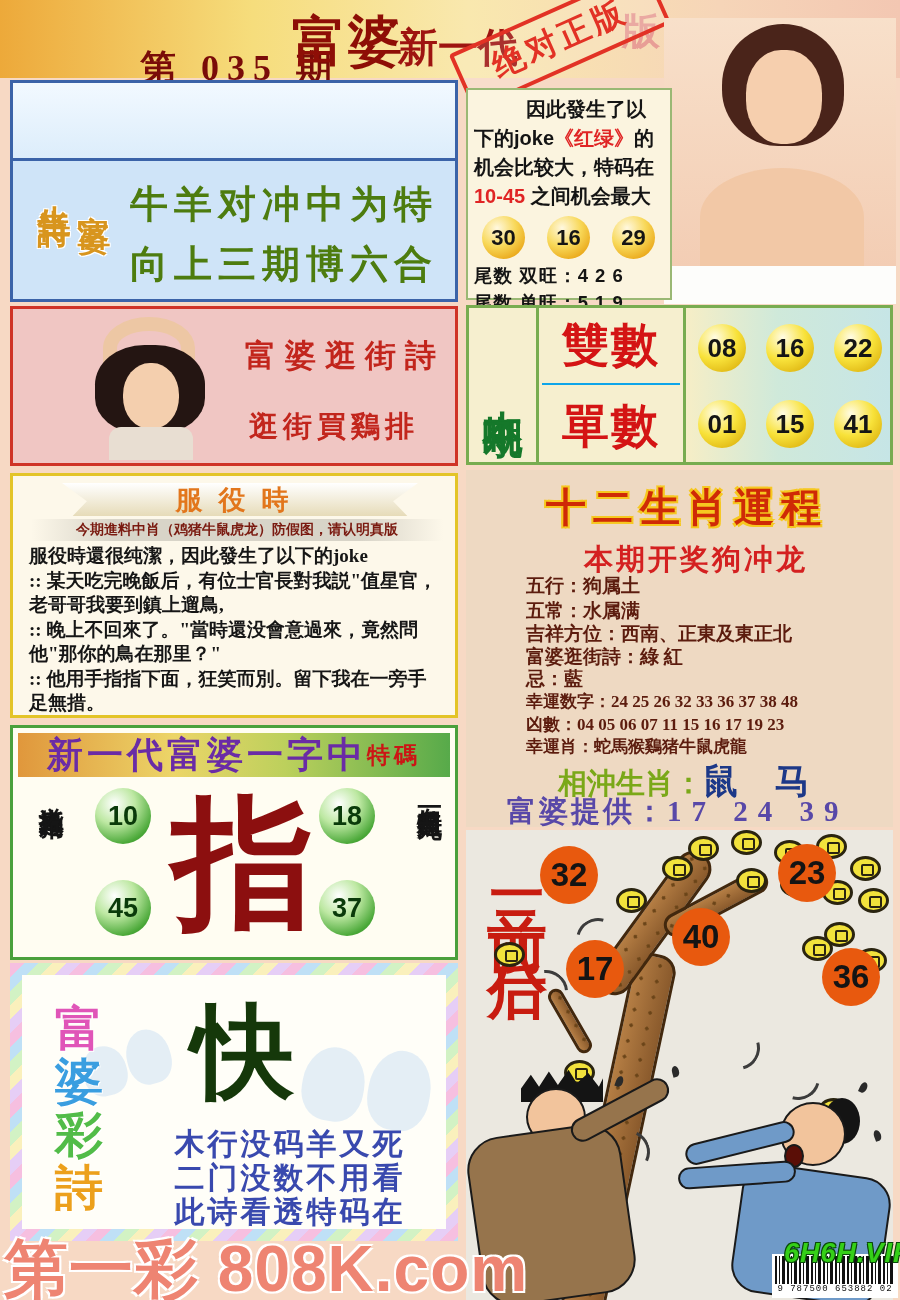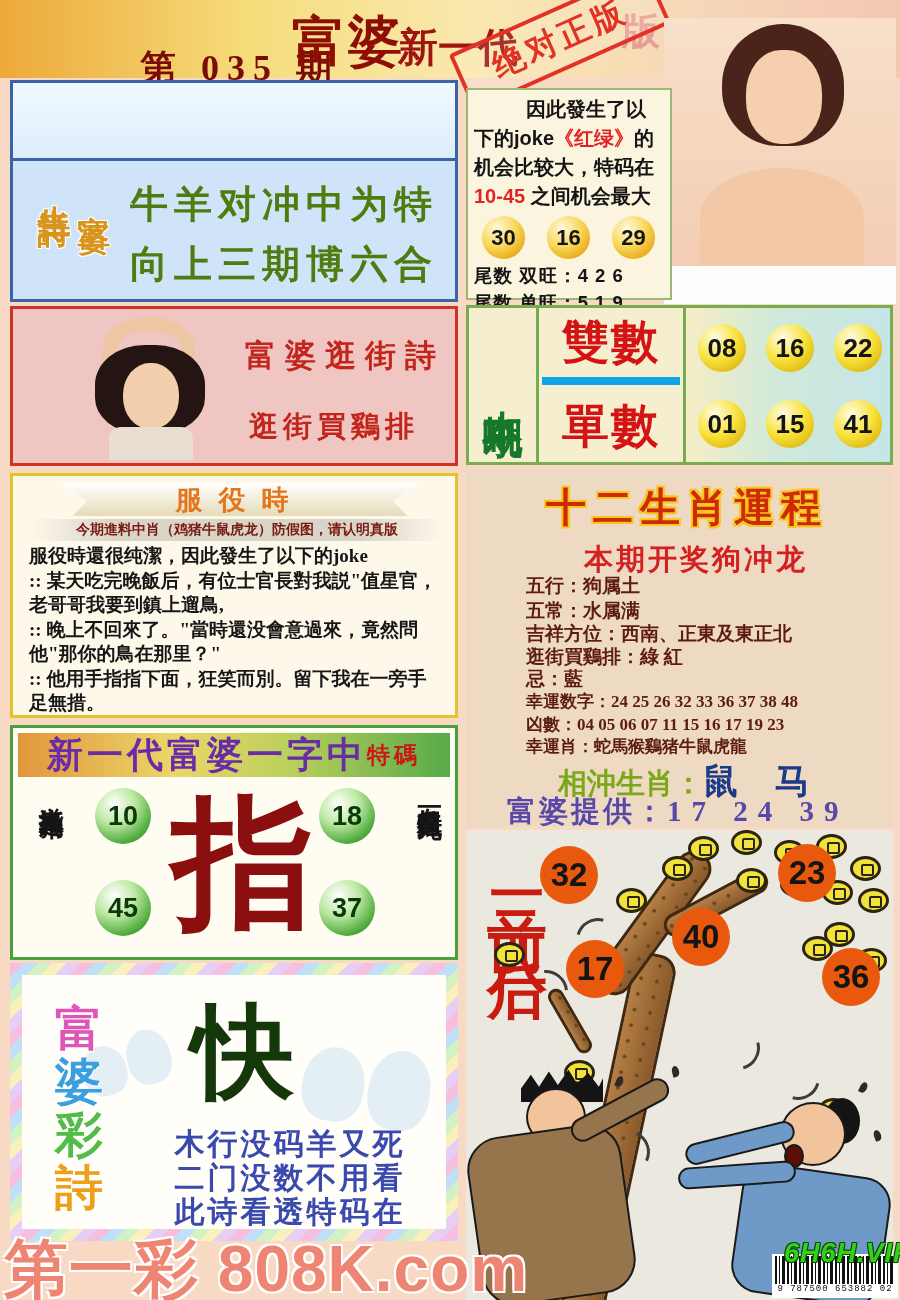--- a/index.html
+++ b/index.html
@@ -227,21 +227,21 @@
       <div class="pball">29</div>
     </div>
     <div class="tailline">尾数 双旺：4 2 6</div>
     <div class="tailline">尾数 单旺：5 1 9</div>
   </div>
 
   <div class="abs benqi">
     <div class="abs benqi-label">
       <span>本期吼</span>
     </div>
-    <div class="abs benqi-row" style="top:0; border-bottom:8px solid #0ea5e9;">
+    <div class="abs benqi-row" style="top:0; border-bottom:2px solid #0ea5e9;">
       <span>雙數</span>
     </div>
     <div class="abs benqi-row" style="top:80px;">
       <span>單數</span>
     </div>
     <div class="abs ballpanel">
       <div class="abs yball" style="left:12px; top:16px;">08</div>
       <div class="abs yball" style="left:80px; top:16px;">16</div>
       <div class="abs yball" style="left:148px; top:16px;">22</div>
       <div class="abs yball" style="left:12px; top:92px;">01</div>
@@ -249,21 +249,21 @@
       <div class="abs yball" style="left:148px; top:92px;">41</div>
     </div>
   </div>
 
   <div class="abs fortune">
     <div class="abs ftitle">十二生肖運程</div>
     <div class="abs fhead">本期开奖狗冲龙</div>
     <div class="abs frow" style="top:103px; font-size:19px;">五行：狗属土</div>
     <div class="abs frow" style="top:128px; font-size:19px;">五常：水属满</div>
     <div class="abs frow" style="top:151px; font-size:19px;">吉祥方位：西南、正東及東正北</div>
-    <div class="abs frow" style="top:174px; font-size:19px;">逛街買鷄排：綠 紅</div>
+    <div class="abs frow" style="top:174px; font-size:19px;">富婆逛街詩：綠 紅</div>
     <div class="abs frow" style="top:196px; font-size:19px;">忌：藍</div>
     <div class="abs frow" style="top:220px; font-size:17px;">幸運数字：24 25 26 32 33 36 37 38 48</div>
     <div class="abs frow" style="top:243px; font-size:17px;">凶數：04 05 06 07 11 15 16 17 19 23</div>
     <div class="abs frow" style="top:265px; font-size:17px;">幸運肖：蛇馬猴鷄猪牛鼠虎龍</div>
     <div class="abs" style="left:92px; top:288px;">
       <span class="conf-label">相沖生肖：</span><span class="conf-value">鼠 马</span>
     </div>
     <div class="abs" style="left:41px; top:322px;">
       <span class="provide">富婆提供：</span><span class="provide" style="letter-spacing:10px;">17 24 39</span>
     </div>

